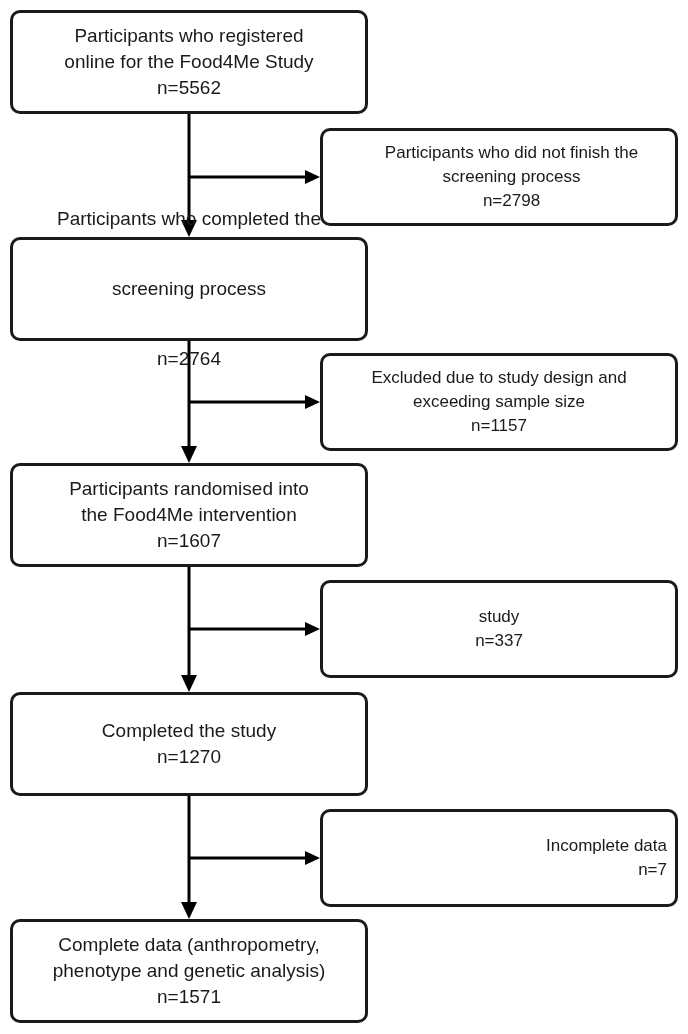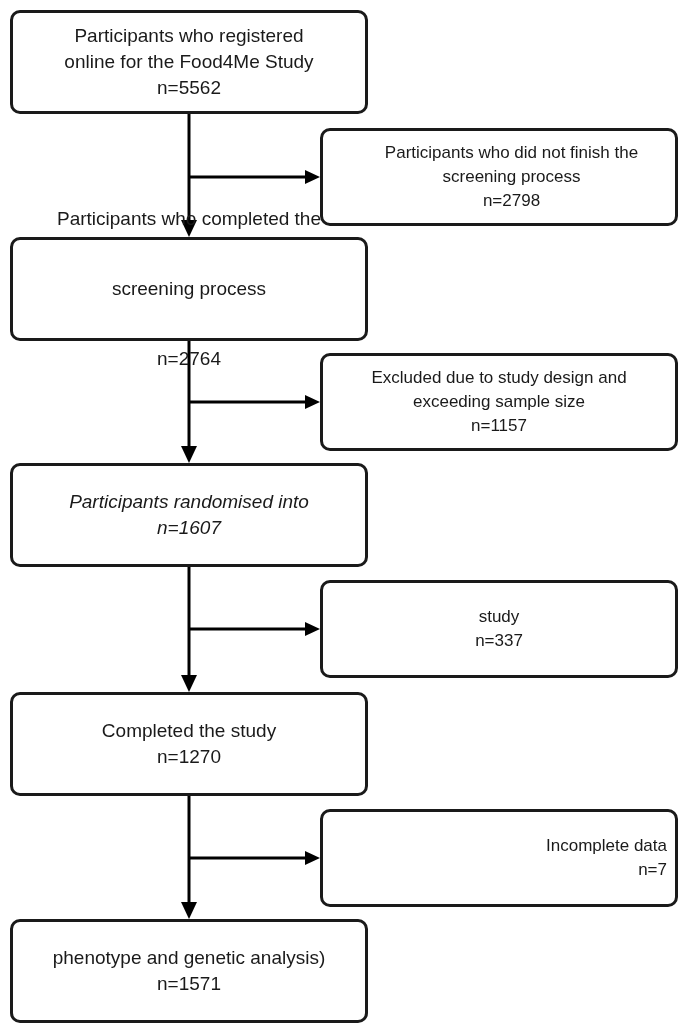--- a/index.html
+++ b/index.html
@@ -35,21 +35,21 @@
     line-height: 26px;
   }
   .side-box {
     left: 320px;
     width: 358px;
     font-size: 17px;
     line-height: 24px;
   }
   .m1 { top: 10px;  height: 104px; }
   .m2 { top: 237px; height: 104px; gap: 44px; }
-  .m3 { top: 463px; height: 104px; font-style: italic; }
+  .m3 { top: 463px; height: 104px; }
   .m4 { top: 692px; height: 104px; }
   .m5 { top: 919px; height: 104px; }
   .s1 { top: 128px; height: 98px; padding-left: 33px; }
   .s2 { top: 353px; height: 98px; align-items: center; }
   .s3 { top: 580px; height: 98px; }
   .s4 { top: 809px; height: 98px; align-items: flex-end; }
   .connector-layer {
     position: absolute;
     left: 0;
     top: 0;
@@ -102,30 +102,32 @@
   </div>
 
   <div class="flow-box main-box m2">
     <div>Participants who completed the</div>
     <div>screening process</div>
     <div>n=2764</div>
   </div>
 
   <div class="flow-box main-box m3">
     <div>Participants randomised into</div>
+    <div>the Food4Me intervention</div>
     <div>n=1607</div>
   </div>
 
   <div class="flow-box main-box m4">
     <div>Completed the study</div>
     <div></div>
     <div>n=1270</div>
   </div>
 
   <div class="flow-box main-box m5">
+    <div>Complete data (anthropometry,</div>
     <div>phenotype and genetic analysis)</div>
     <div>n=1571</div>
   </div>
 
   <div class="flow-box side-box s1">
     <div>Participants who did not finish the</div>
     <div>screening process</div>
     <div>n=2798</div>
   </div>
 

